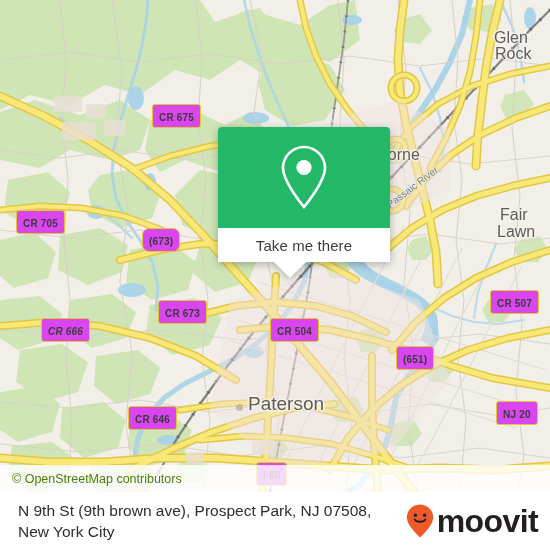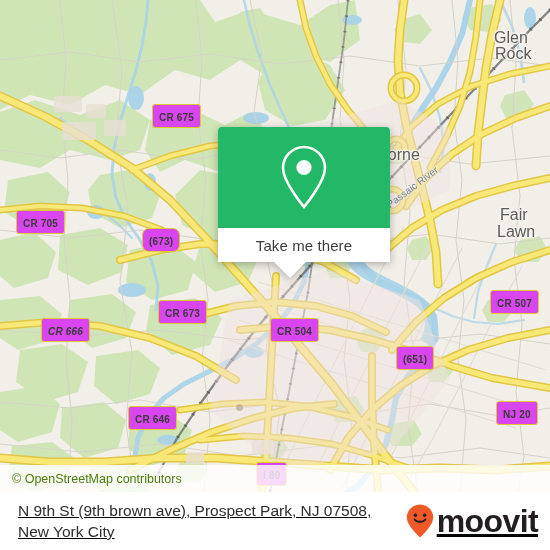--- a/index.html
+++ b/index.html
@@ -149,21 +149,20 @@
     position: absolute;
     left: 0;
     top: 492px;
     width: 550px;
     height: 58px;
     background: #ffffff;
     display: flex;
     align-items: center;
     box-sizing: border-box;
     padding: 0 12px 0 18px;
-    text-decoration: underline;
   }
   #footer-address {
     flex: 1 1 auto;
     font-size: 15.5px;
     color: #2e2e2e;
     line-height: 1.38;
     font-family: "Liberation Sans", sans-serif;
     padding-right: 8px;
   }
   #brand {
@@ -433,20 +432,21 @@
     <div class="shield" style="left:396px; top:346px;">(651)</div>
     <div class="shield" style="left:490px; top:290px;">CR 507</div>
     <div class="shield" style="left:496px; top:401px;">NJ 20</div>
     <div class="shield" style="left:256px; top:462px;">I 80</div>
 
     <div class="place-label place-md" style="left:494px; top:30px;text-align:right;">Glen</div>
     <div class="place-label place-md" style="left:495px; top:46px;">Rock</div>
     <div class="place-label place-md" style="left:354px; top:147px;">awthorne</div>
     <div class="place-label place-md" style="left:500px; top:207px;">Fair</div>
     <div class="place-label place-md" style="left:497px; top:224px;">Lawn</div>
+    <div class="place-label place-lg" style="left:248px; top:394px;">Paterson</div>
 
     <div class="poi-dot" style="left:236px; top:404px;"></div>
 
     <div class="river-label" style="left:388px; top:200px; transform:rotate(-37deg); transform-origin:left center;">Passaic River</div>
 
     <div id="callout">
       <div id="callout-head">
         <svg width="56" height="70" viewBox="0 0 56 70">
           <path d="M28 4 C16.4 4 7 13.4 7 25 C7 39 28 64 28 64 C28 64 49 39 49 25
                    C49 13.4 39.6 4 28 4 Z" fill="none" stroke="#ffffff" stroke-width="2.6"></path>

